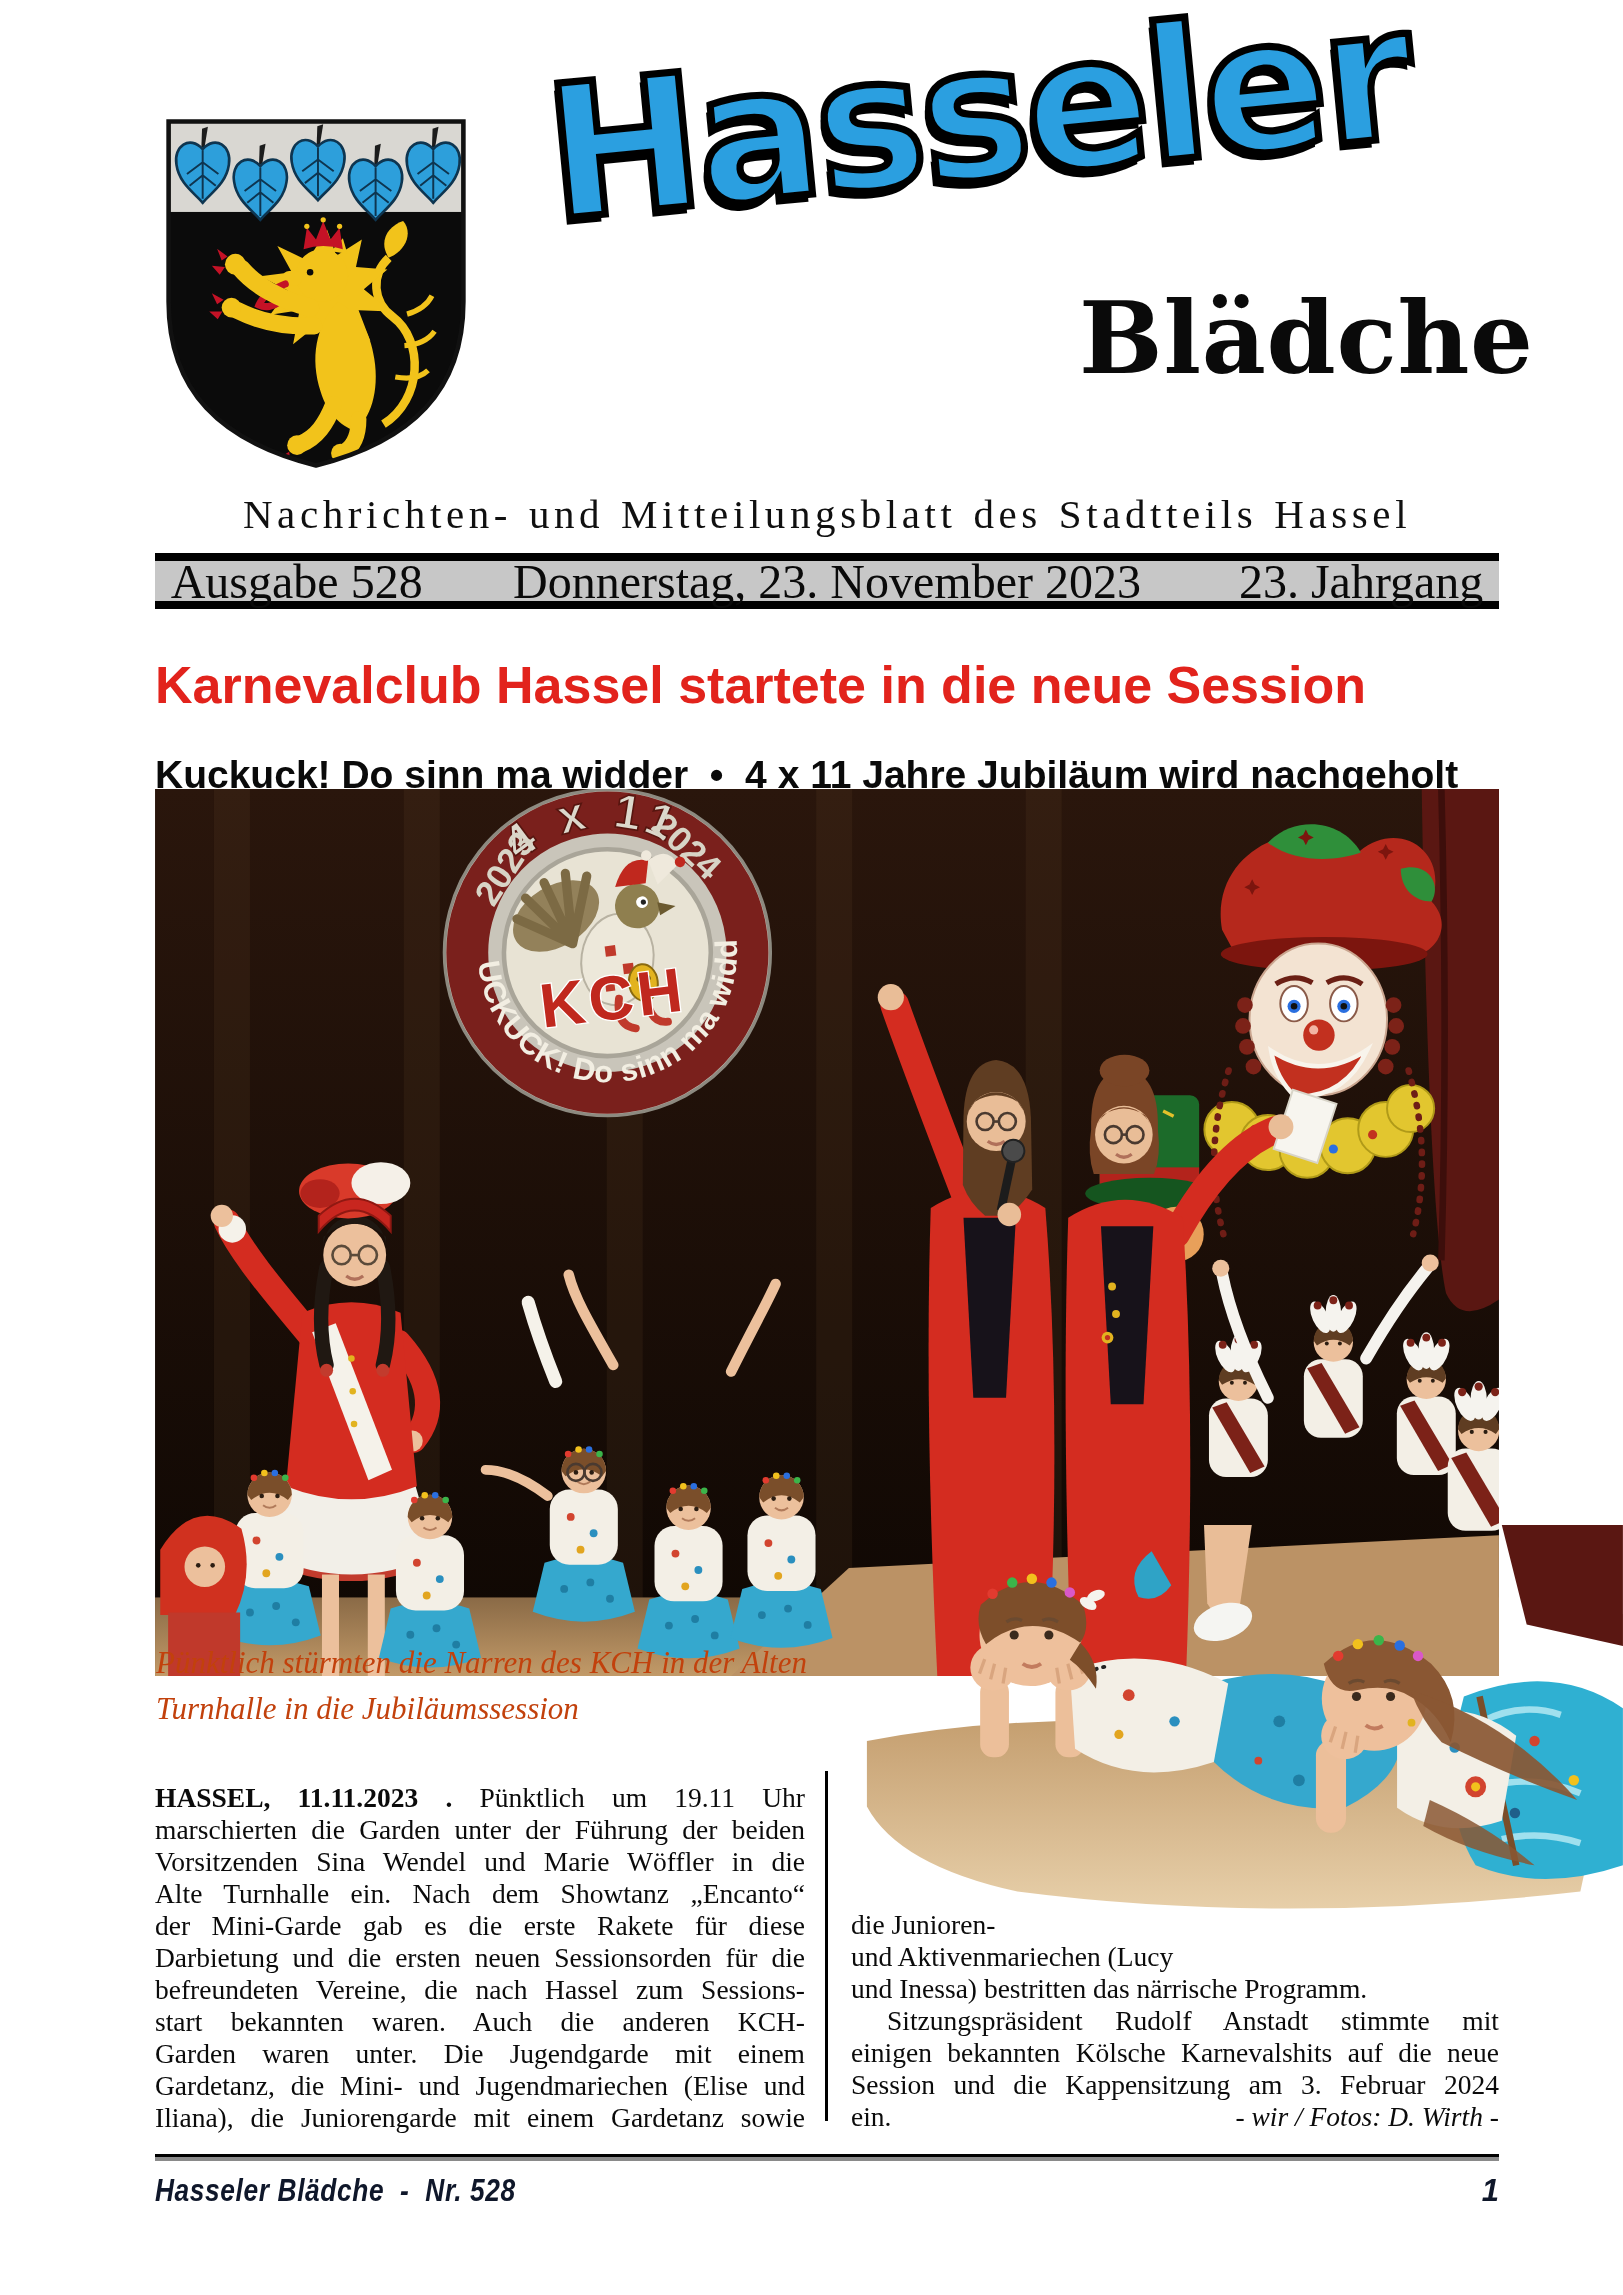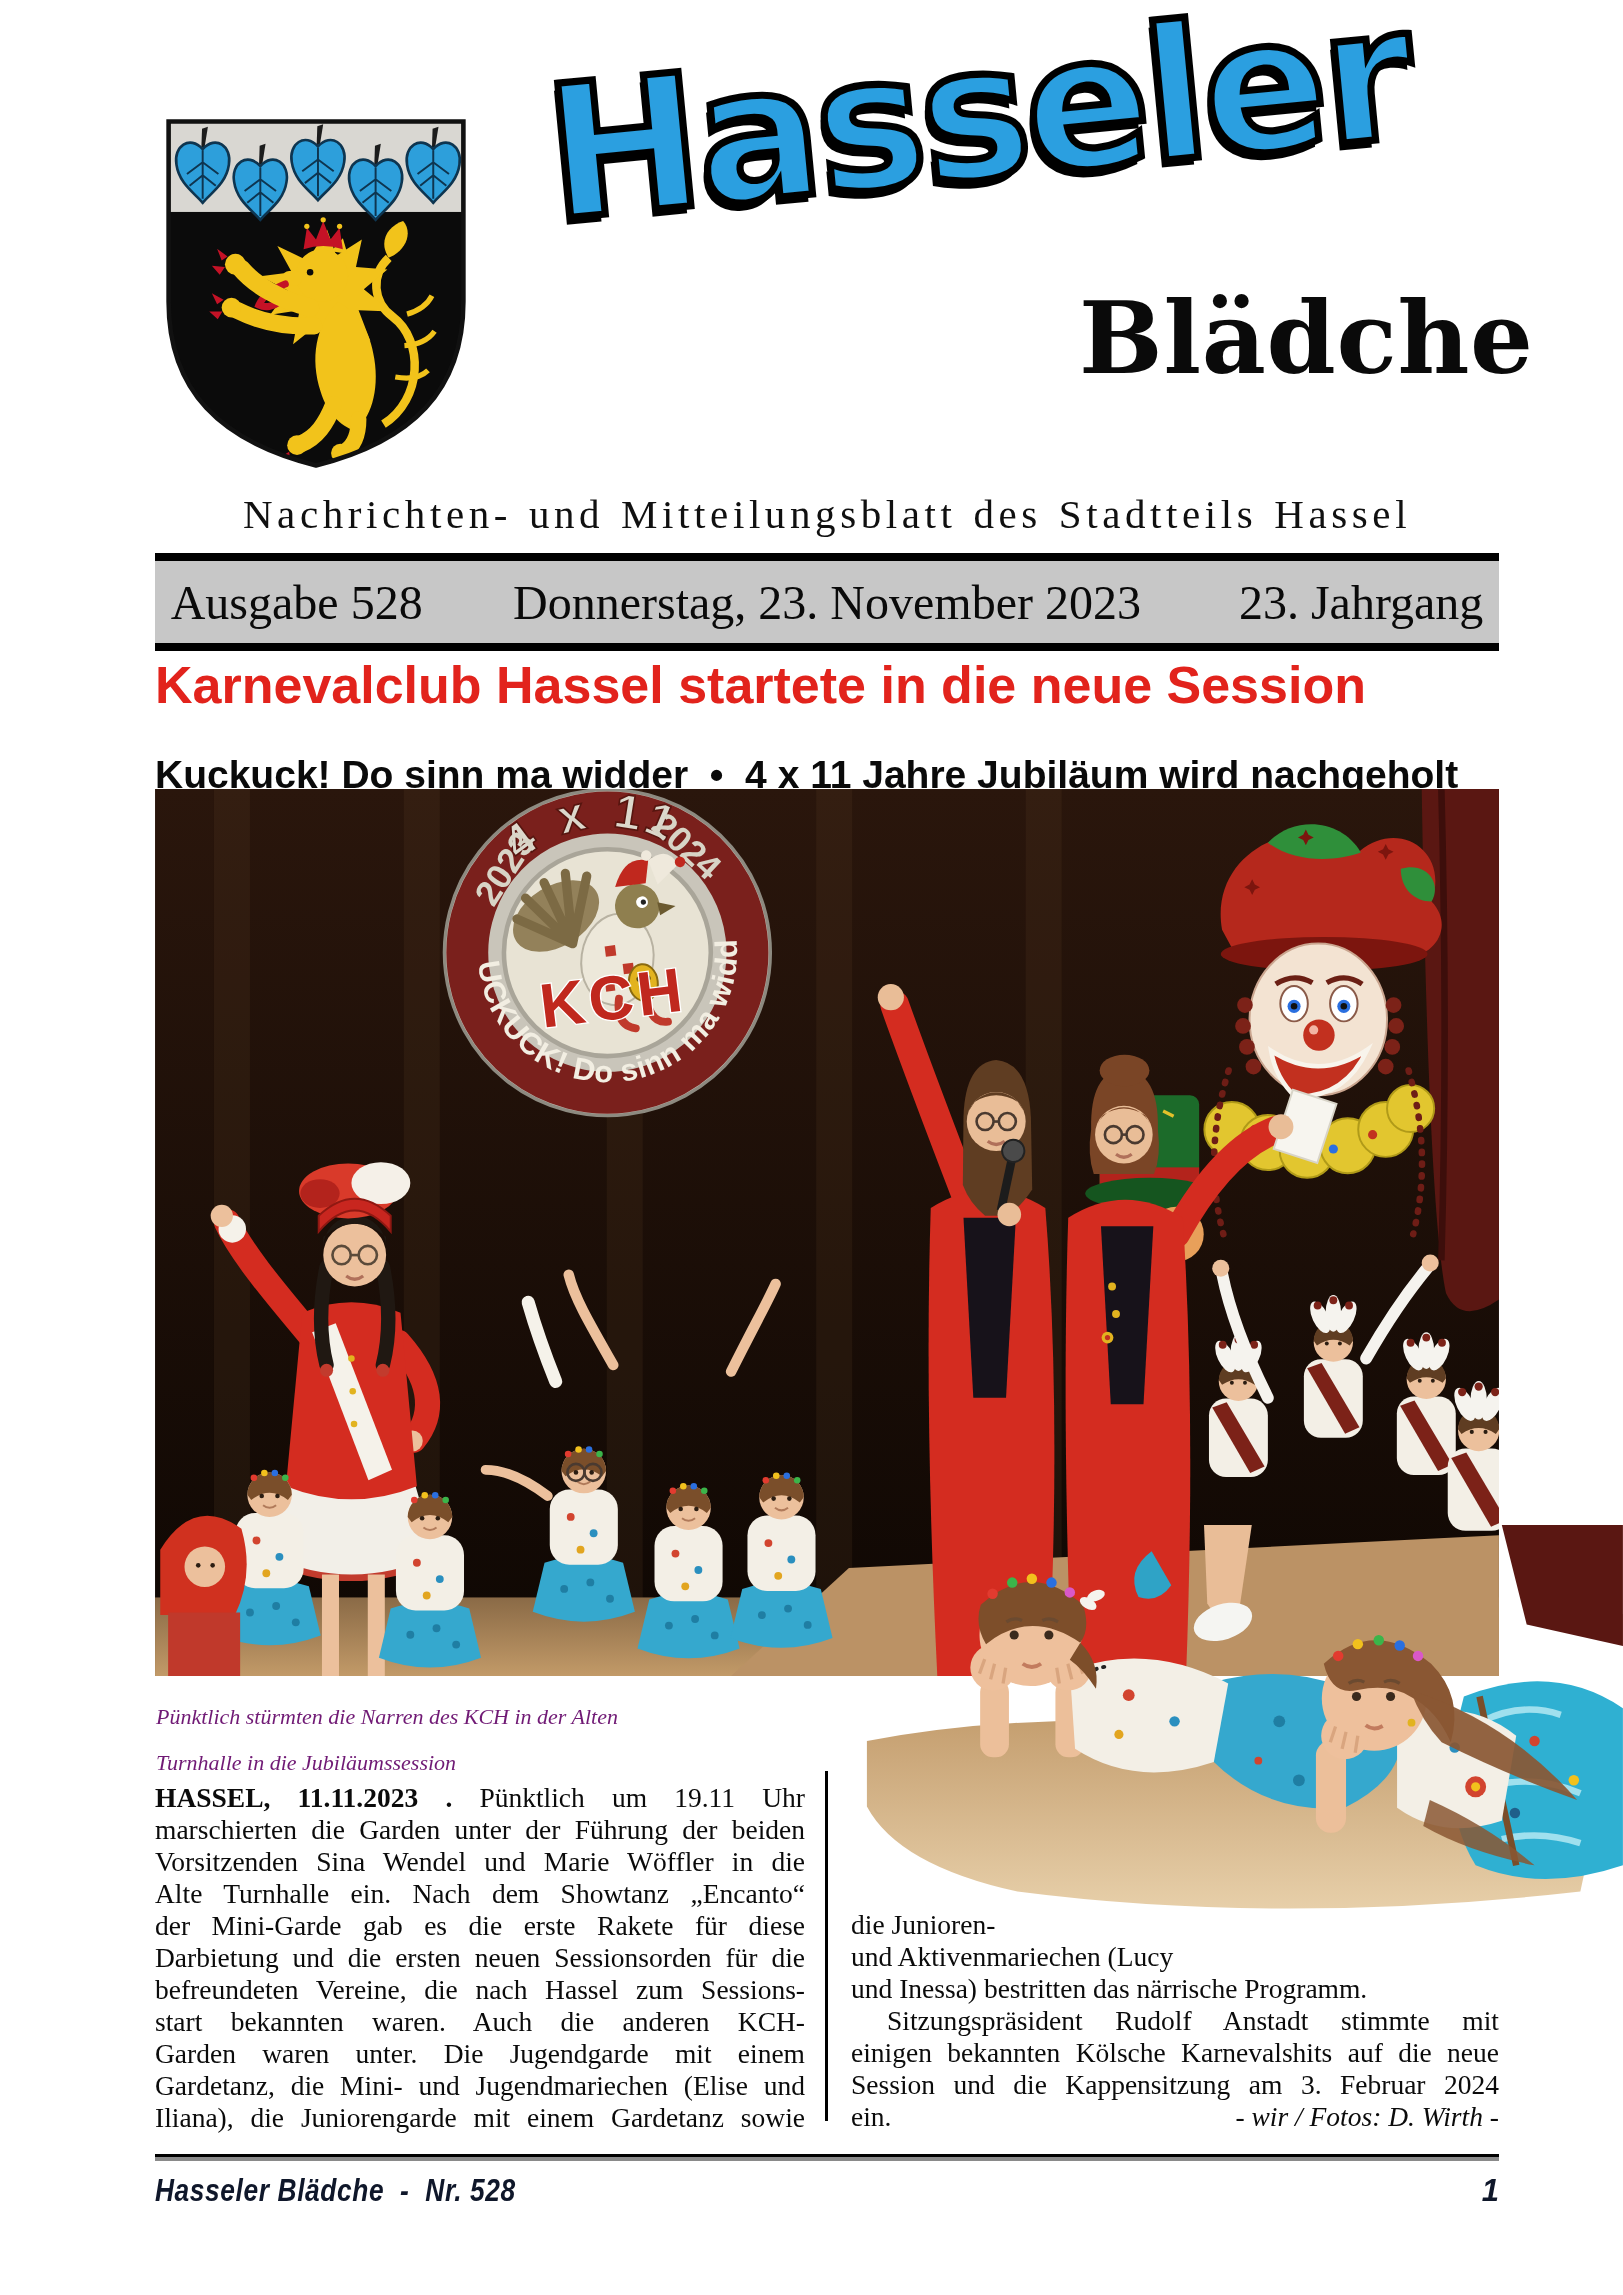--- a/index.html
+++ b/index.html
@@ -20,21 +20,21 @@
     position:absolute; left:1079px; top:289px; white-space:nowrap;
     font-family:"DejaVu Serif", serif; font-weight:bold;
     font-size:99px; line-height:1; letter-spacing:0.7px; color:#0a0a0a;
   }
   .subtitle {
     position:absolute; left:155px; top:490px; width:1344px;
     font-size:41px; letter-spacing:4.6px; word-spacing:2px;
     white-space:nowrap; text-align:center; color:#101010;
   }
   .issue-bar {
-    position:absolute; left:155px; top:553px; width:1344px; height:98px;
+    position:absolute; left:155px; top:553px; width:1344px; height:56px;
     background:var(--bar-gray); border-top:8.5px solid #000; border-bottom:8.5px solid #000;
     display:flex; align-items:center; justify-content:space-between;
     font-size:48px; color:#0a0a0a; padding:0 15.7px;
   }
   .issue-bar .center { position:absolute; left:0; right:0; text-align:center; }
 
   
   .headline {
     position:absolute; left:155px; top:655px; width:1344px;
     font-family:"Liberation Sans", sans-serif; font-weight:bold;
@@ -44,22 +44,22 @@
     position:absolute; left:155px; top:728px; width:1344px;
     font-family:"Liberation Sans", sans-serif; font-weight:bold;
     font-size:39px; color:#0a0a0a; white-space:pre;margin-top:25px;
   }
 
   
   .photo { position:absolute; left:155px; top:789px; width:1344px; height:887px; z-index:1; }
   .photo-cutout { position:absolute; left:821px; top:1525px; width:802px; height:432px; z-index:2; }
 
   
-  .caption { position:absolute; left:156px; top:1694px; width:661px; z-index:3;
-    font-style:italic; font-size:22px; line-height:46px; color:#701a75; }
+  .caption { position:absolute; left:156px; top:1640px; width:661px; z-index:3;
+    font-style:italic; font-size:31px; line-height:46px; color:#c2410c; }
   .col { position:absolute; font-size:27.5px; line-height:32px; color:#0b0b0b; z-index:3; }
   .col-left  { left:155px; top:1782px; width:650px; }
   .col-right { left:851px; top:1909px; width:648px; }
   .bl { text-align:justify; text-align-last:justify; white-space:nowrap; }
   .bl.al { text-align:left; text-align-last:left; }
   .bl.ind { text-indent:36px; }
   .bl .lead { font-weight:bold; }
   .last-row { display:flex; justify-content:space-between; }
   .byline { font-style:italic; }
   .col-divider { position:absolute; left:825px; top:1771px; width:2.6px; height:350px; background:#000; z-index:3; }

